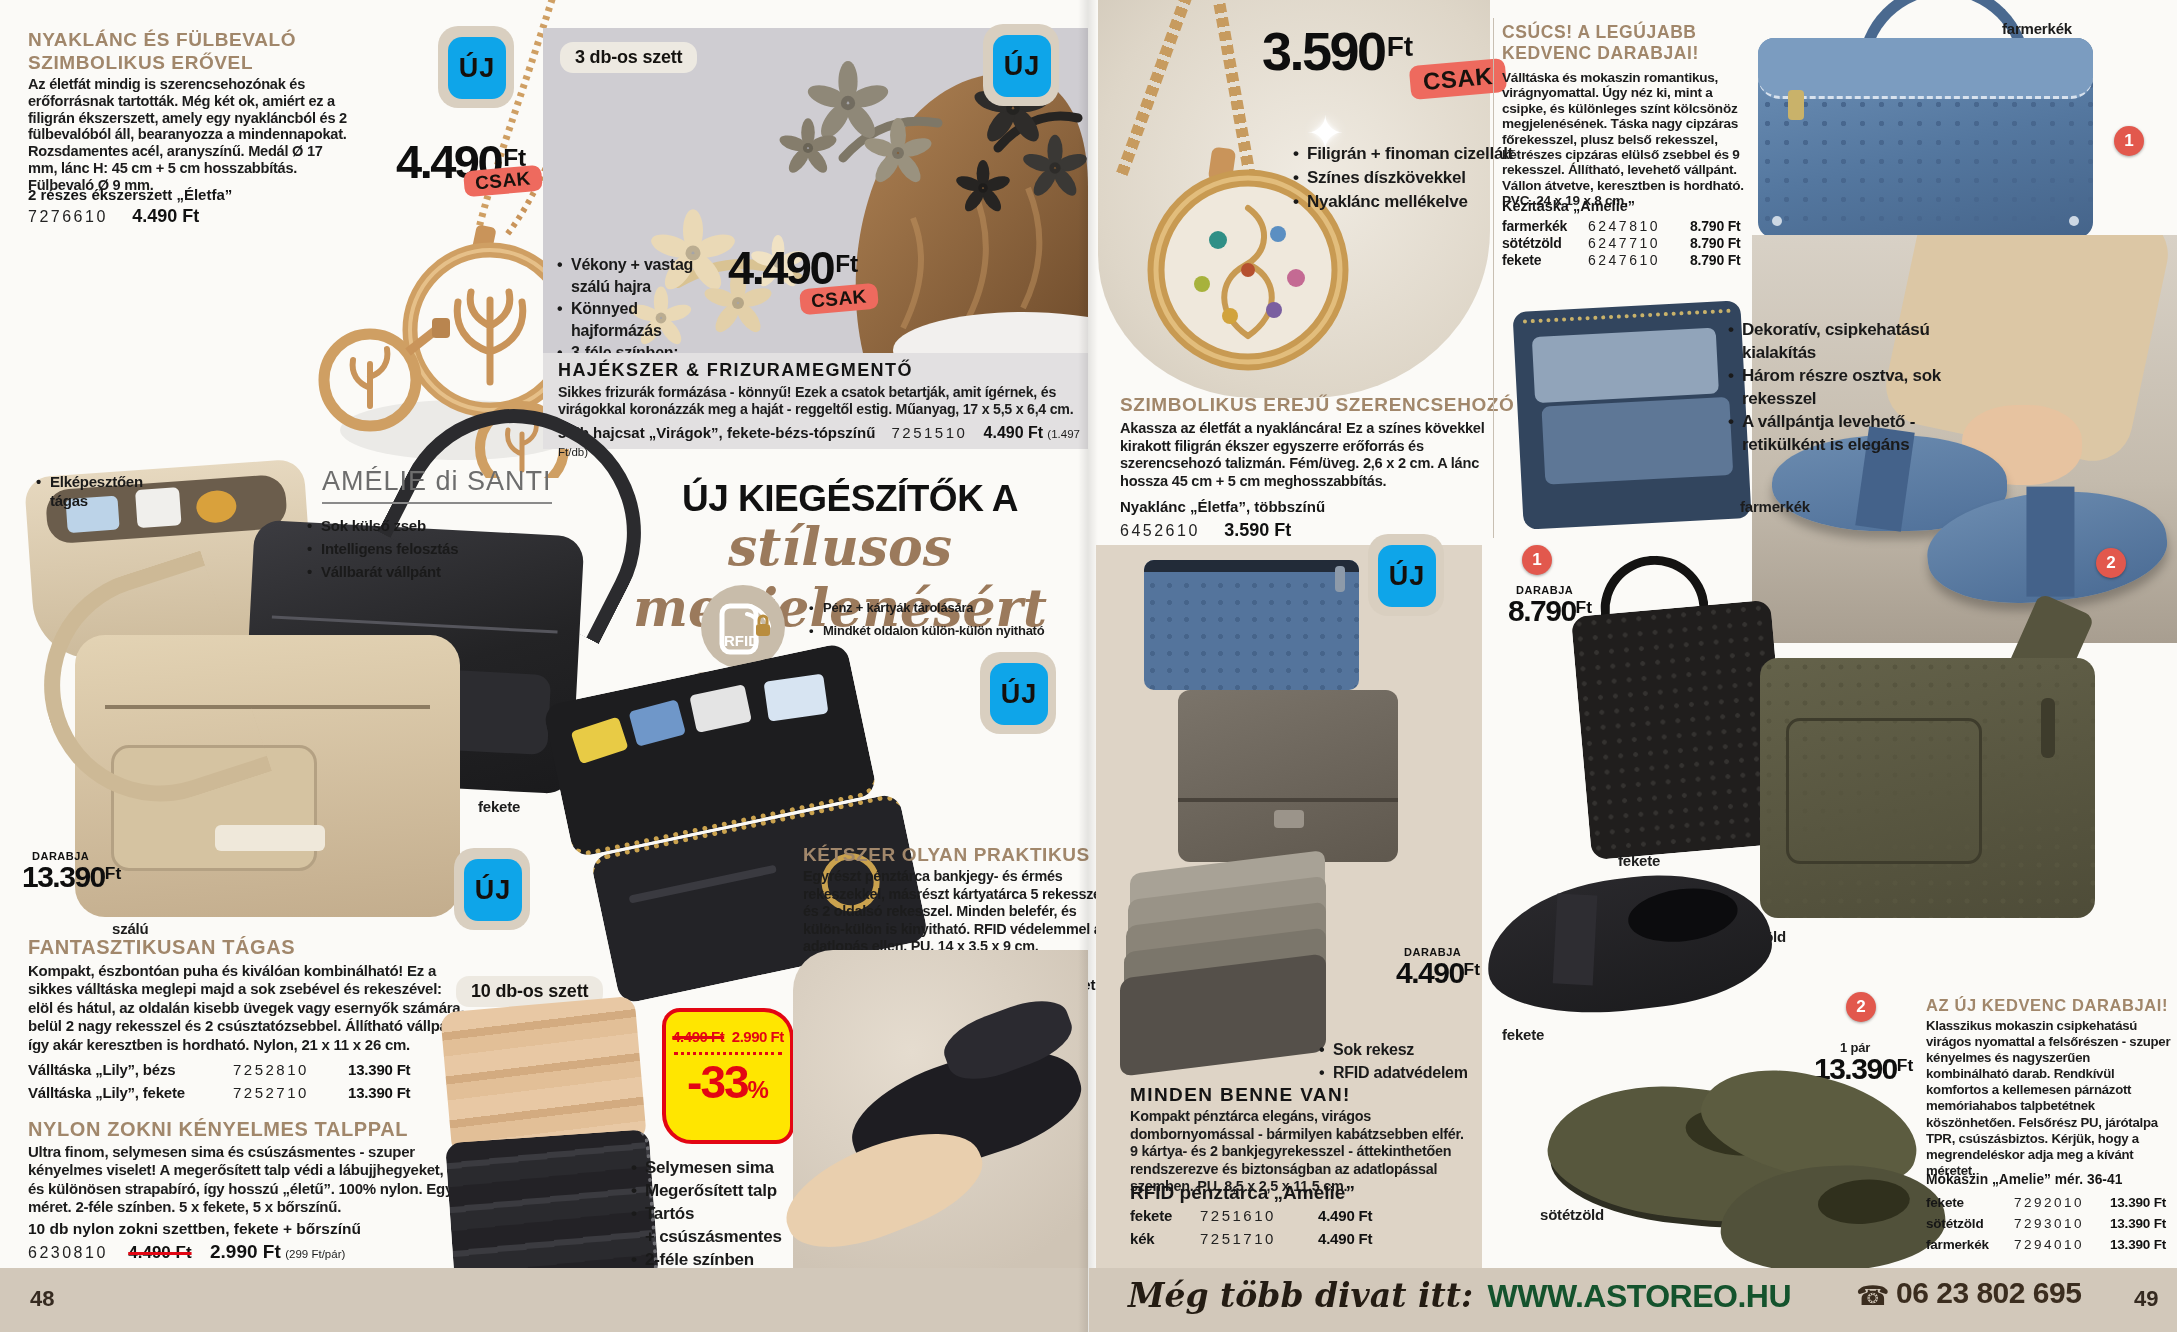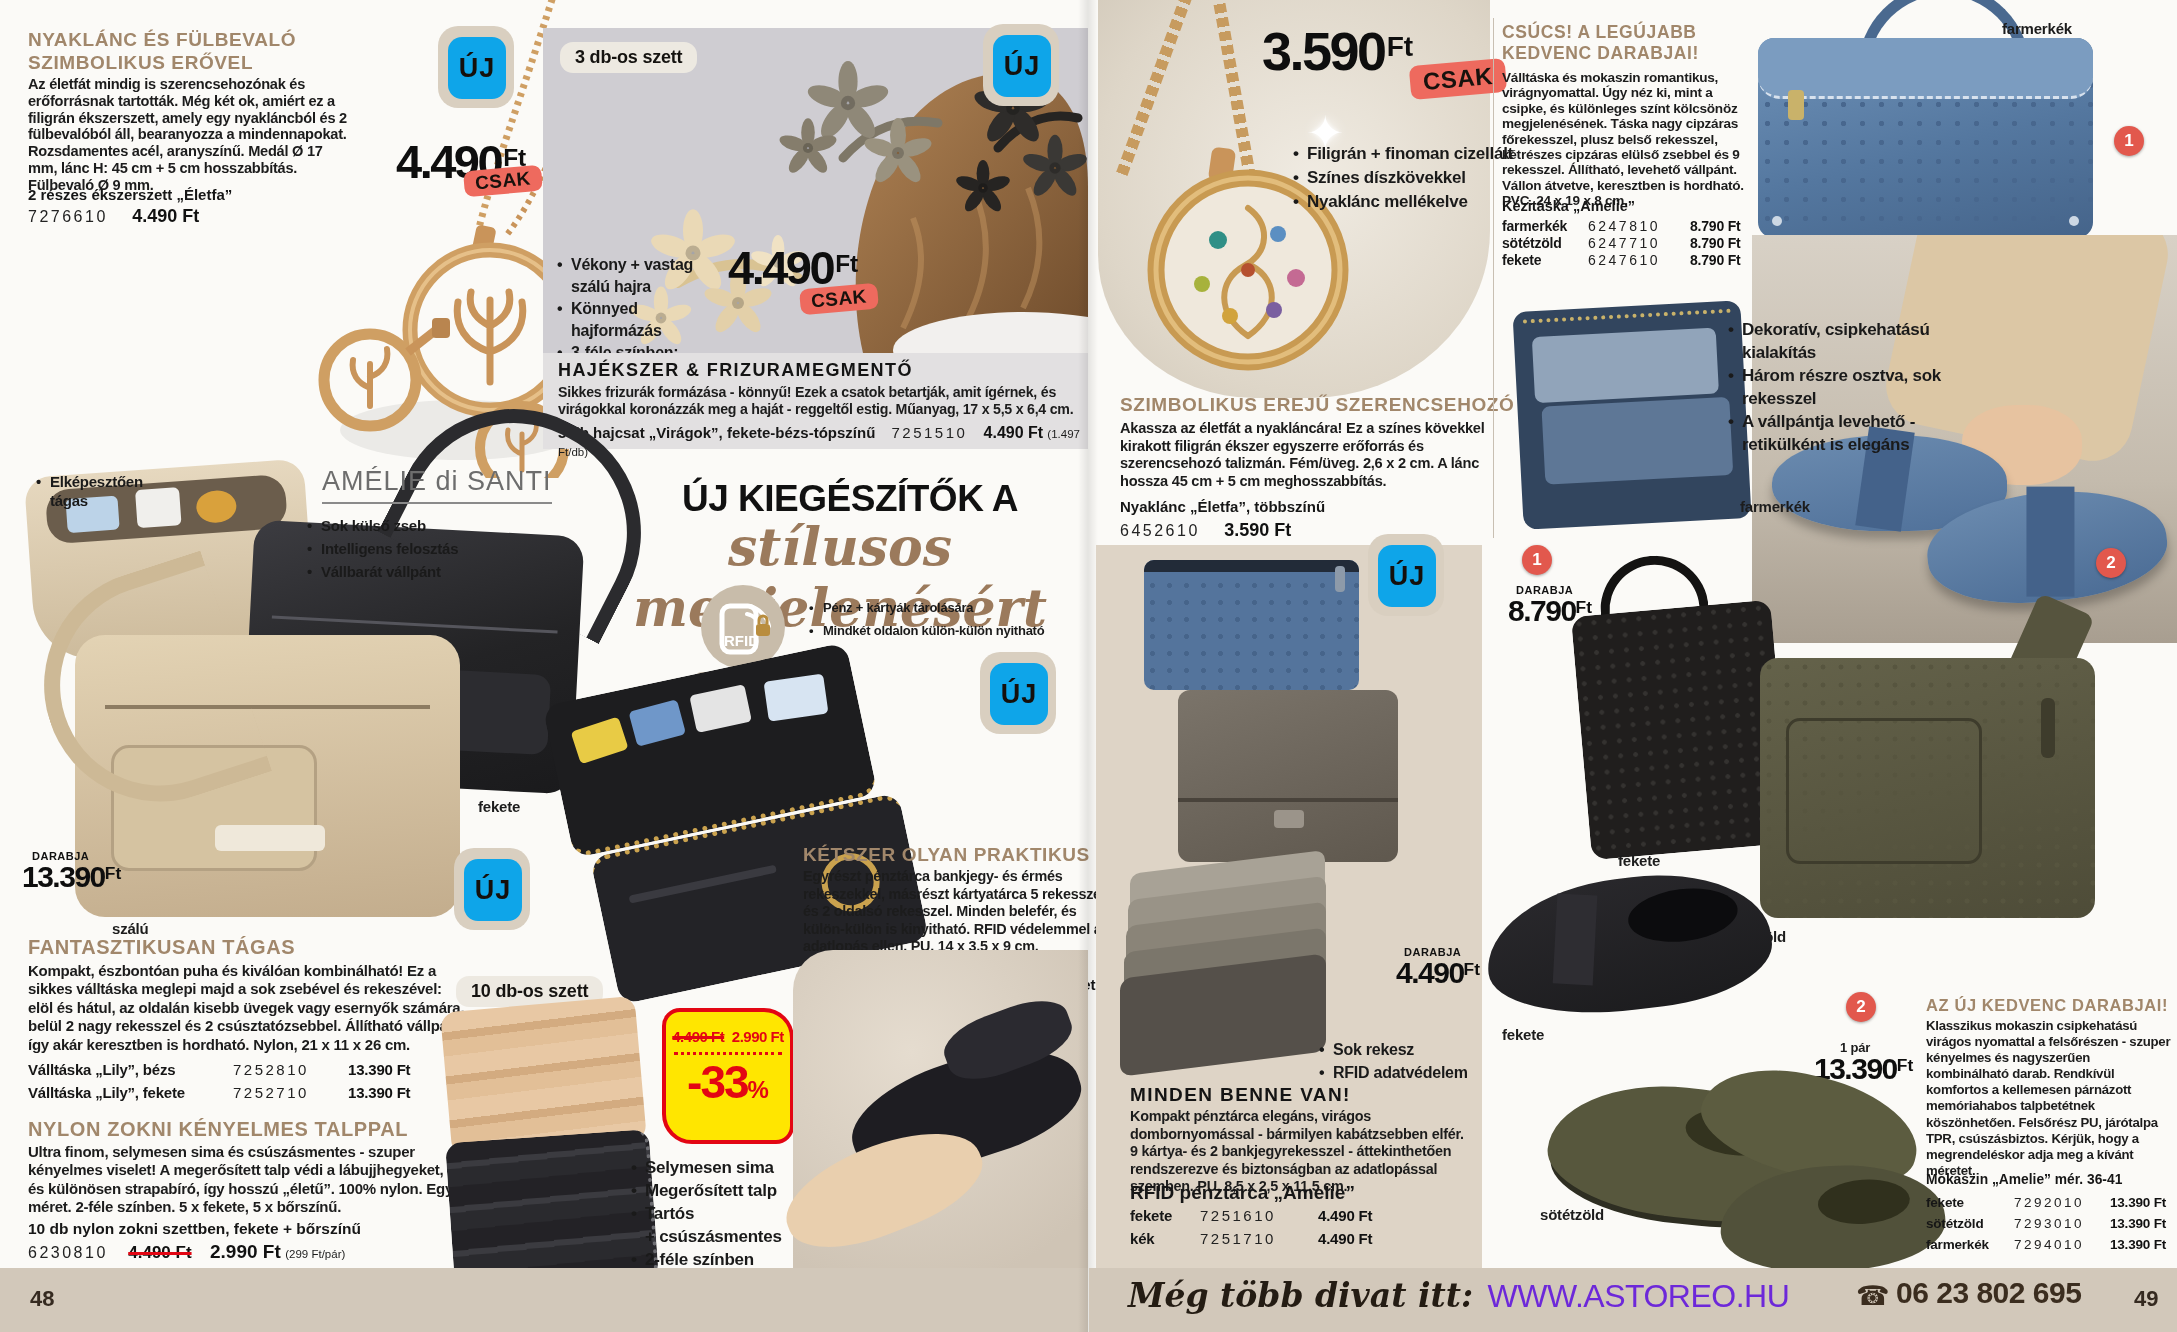--- a/index.html
+++ b/index.html
@@ -490,19 +490,19 @@
     <span class="code" style="line-height:21px">7293010</span>
     <span class="pr" style="line-height:21px">13.390 Ft</span>
     <span class="pl" style="line-height:21px">farmerkék</span>
     <span class="code" style="line-height:21px">7294010</span>
     <span class="pr" style="line-height:21px">13.390 Ft</span>
   </div>
 
   <div class="a strip" style="left:1089px;top:1268px;width:1088px;height:64px"></div>
   <div class="a" style="left:1128px;top:1276px;white-space:nowrap">
     <span class="script" style="font-size:33px;color:#241c13">Még több divat itt:</span>
-    <span style="font-size:32px;font-weight:400;color:#6d28d9;letter-spacing:-.5px;margin-left:10px">WWW.ASTOREO.HU</span>
+    <span style="font-size:32px;font-weight:700;color:#14532d;letter-spacing:-.5px;margin-left:10px">WWW.ASTOREO.HU</span>
   </div>
   <div class="a" style="left:1856px;top:1280px;font-size:27px;color:#3b2d1f">☎</div>
   <div class="a" style="left:1896px;top:1276px;font-size:30px;font-weight:700;color:#3b2d1f;letter-spacing:-.5px">06 23 802 695</div>
   <div class="a pgnum" style="left:2134px;top:1286px">49</div>
 
 </div>
 
 </body></html>

